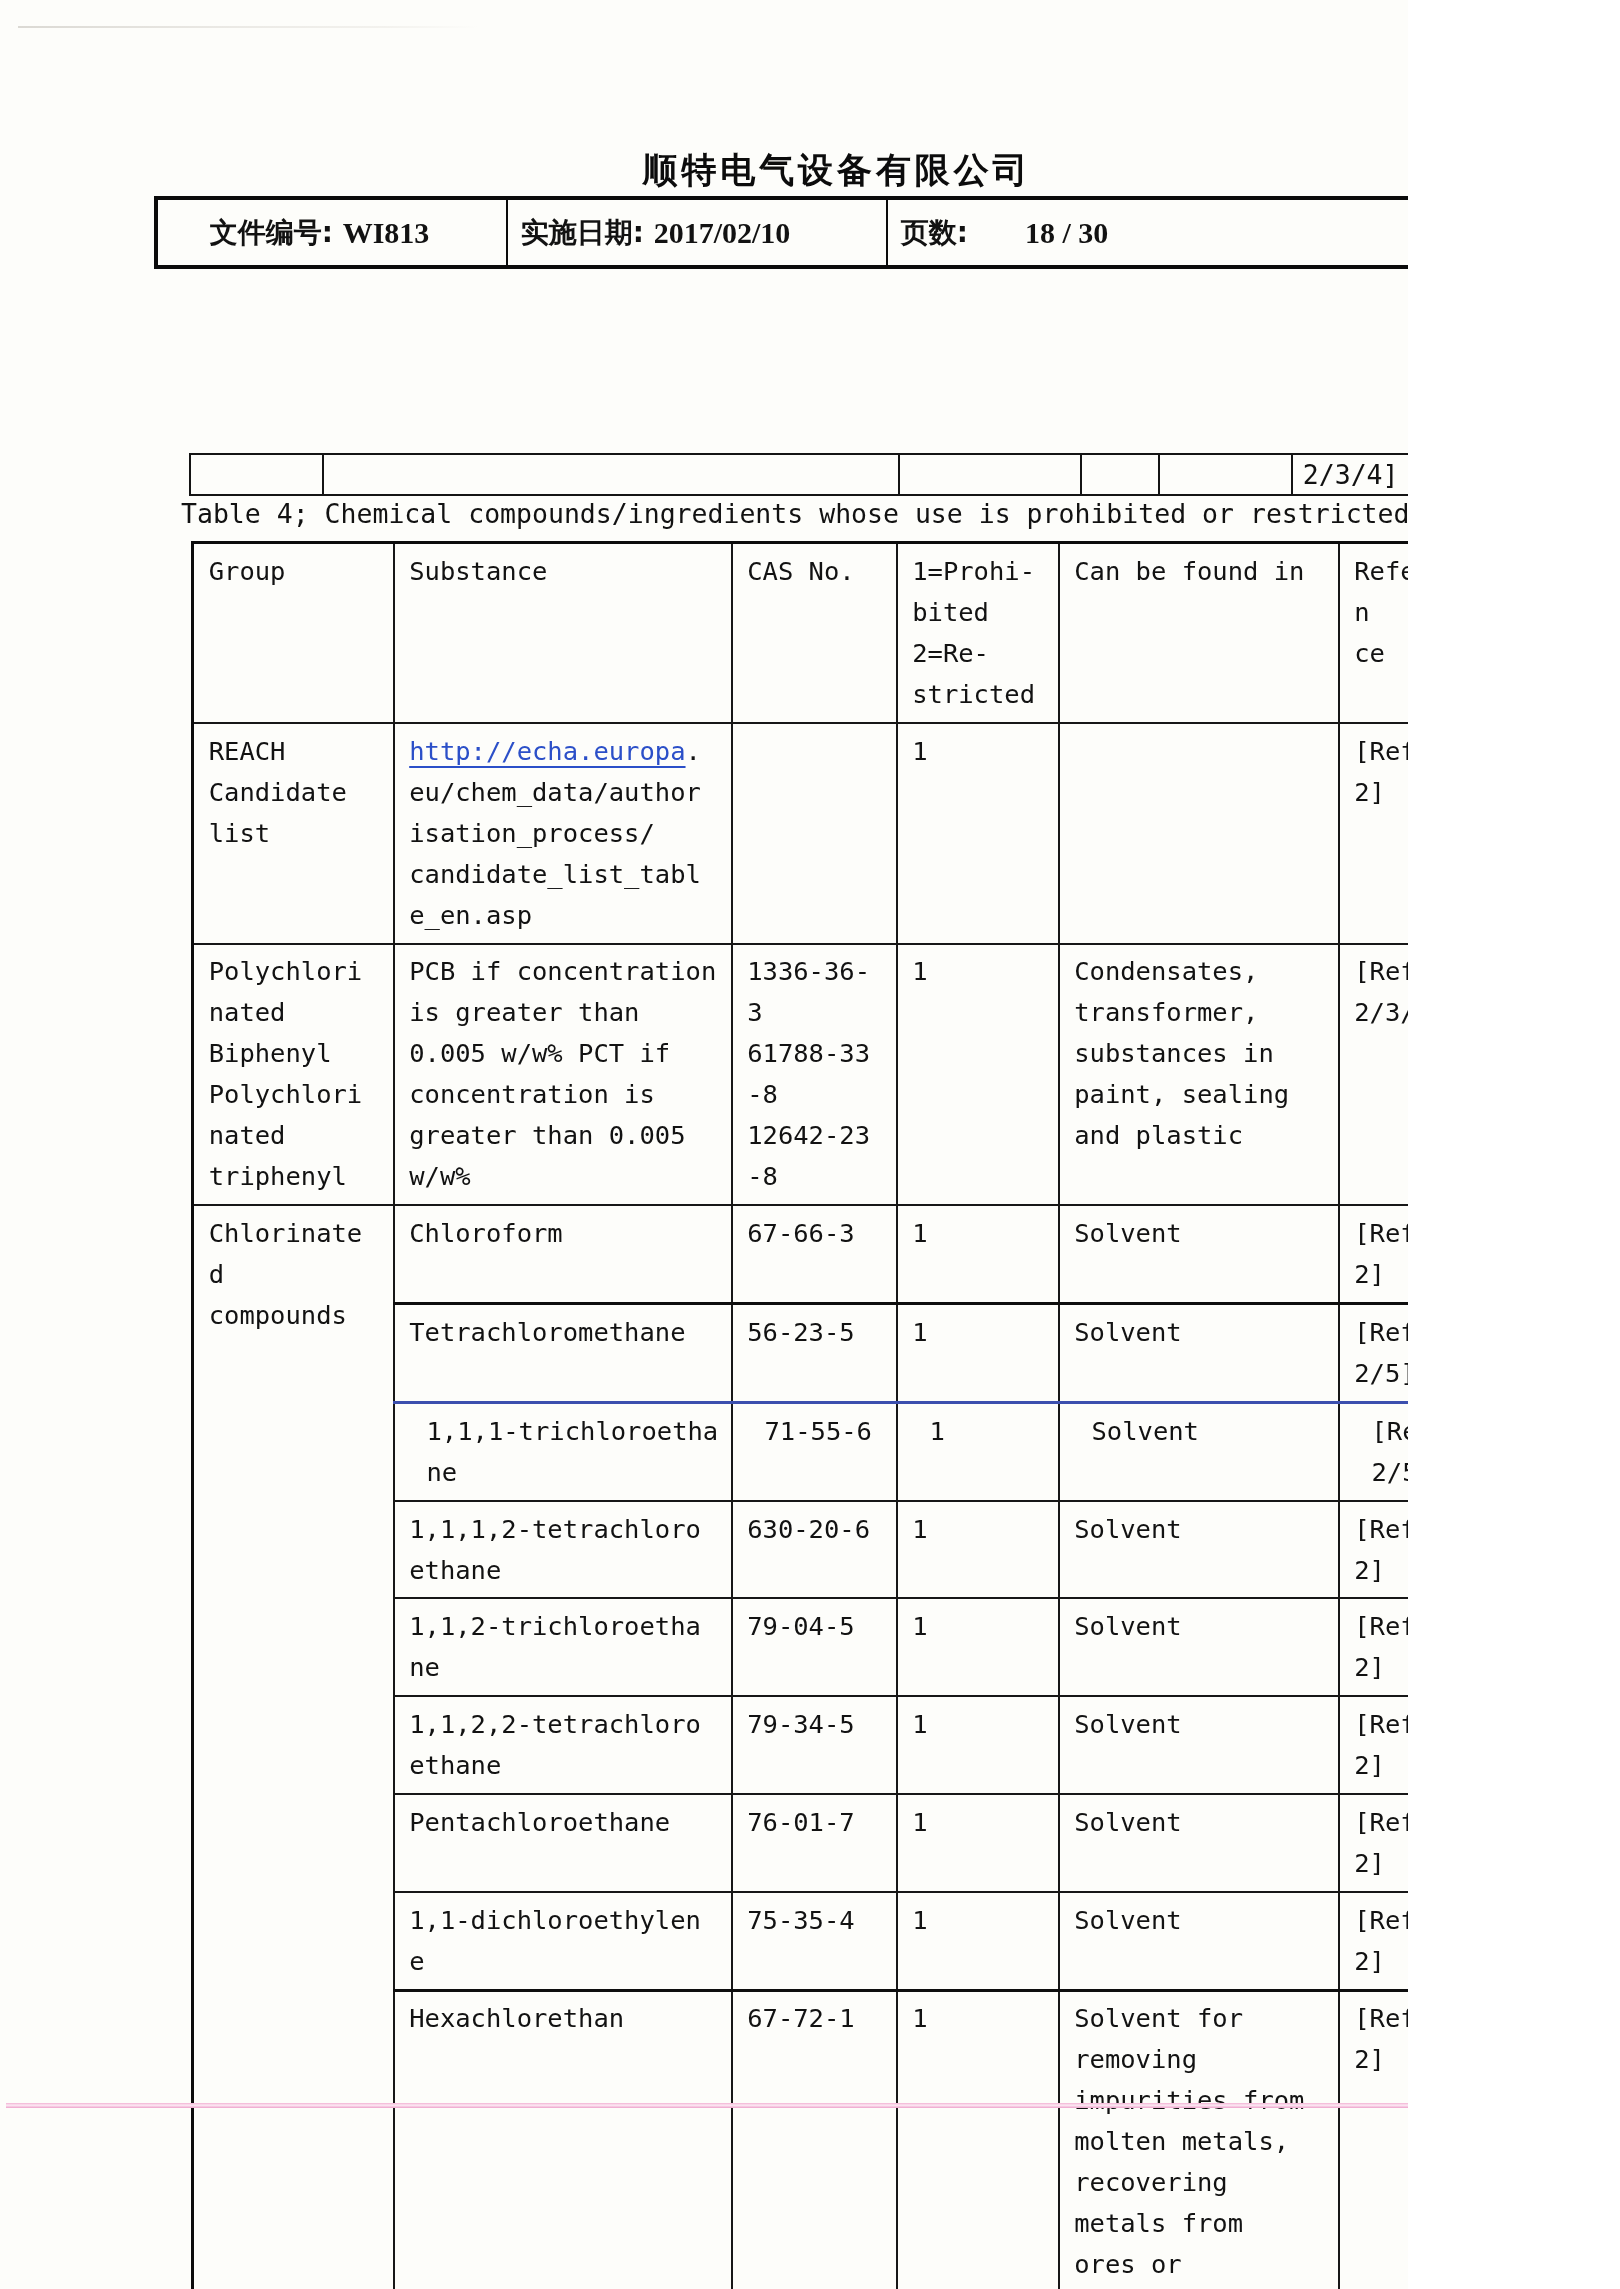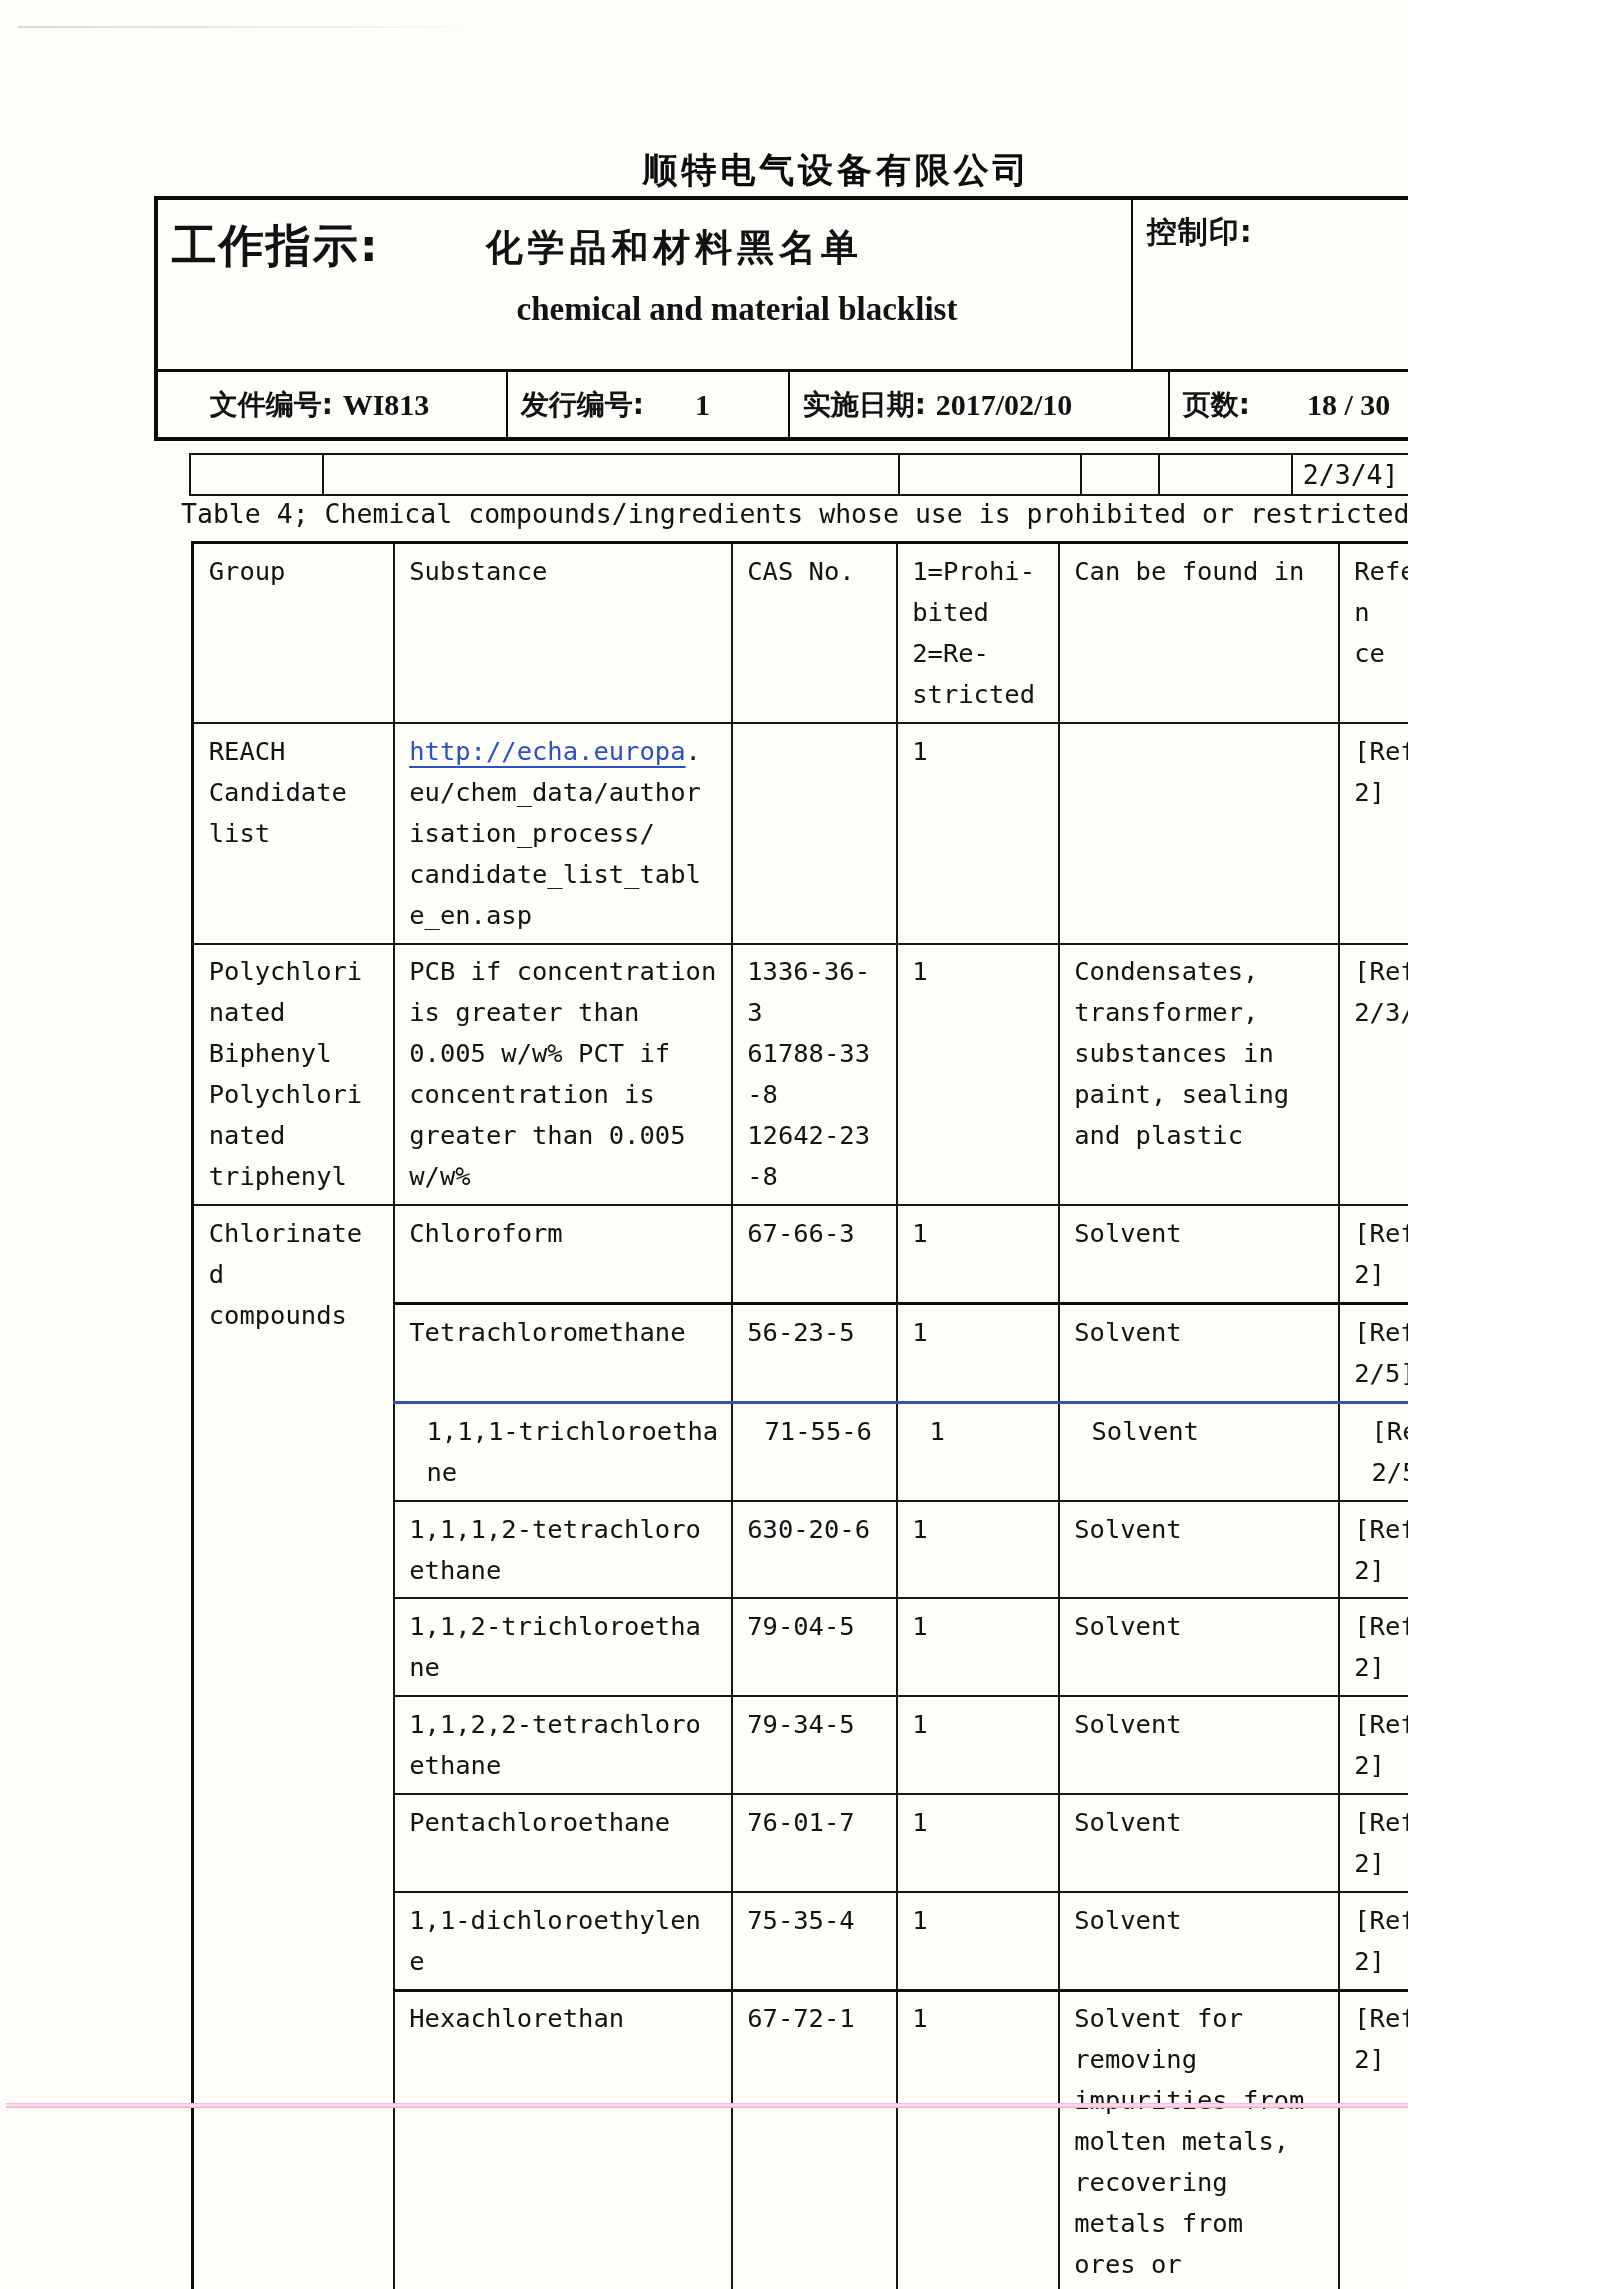--- a/index.html
+++ b/index.html
@@ -142,40 +142,24 @@
 </head>
 <body>
 
 <div class="page">
 
   <div class="scan-smudge"></div>
 
   <div class="company-name">顺特电气设备有限公司</div>
 
   <div class="header-box">
-    <div class="ht-row1">
-      <div class="ht-main">
-        <div class="ht-line1">
-          <span class="doc-type">工作指示:</span>
-          <span class="title-zh">化学品和材料黑名单</span>
-        </div>
-        <div class="title-en">chemical and material blacklist</div>
-      </div>
-      <div class="ht-seal">
-        <span>控制印:</span>
-      </div>
-    </div>
     <div class="ht-row2">
       <div class="ht-field ht-f1">
         <span class="f-label">文件编号:</span>
         <span class="f-value">WI813</span>
-      </div>
-      <div class="ht-field ht-f2">
-        <span class="f-label">发行编号:</span>
-        <span class="f-value">1</span>
       </div>
       <div class="ht-field ht-f3">
         <span class="f-label">实施日期:</span>
         <span class="f-value">2017/02/10</span>
       </div>
       <div class="ht-field ht-f4">
         <span class="f-label">页数:</span>
         <span class="f-value">18 / 30</span>
       </div>
     </div>

